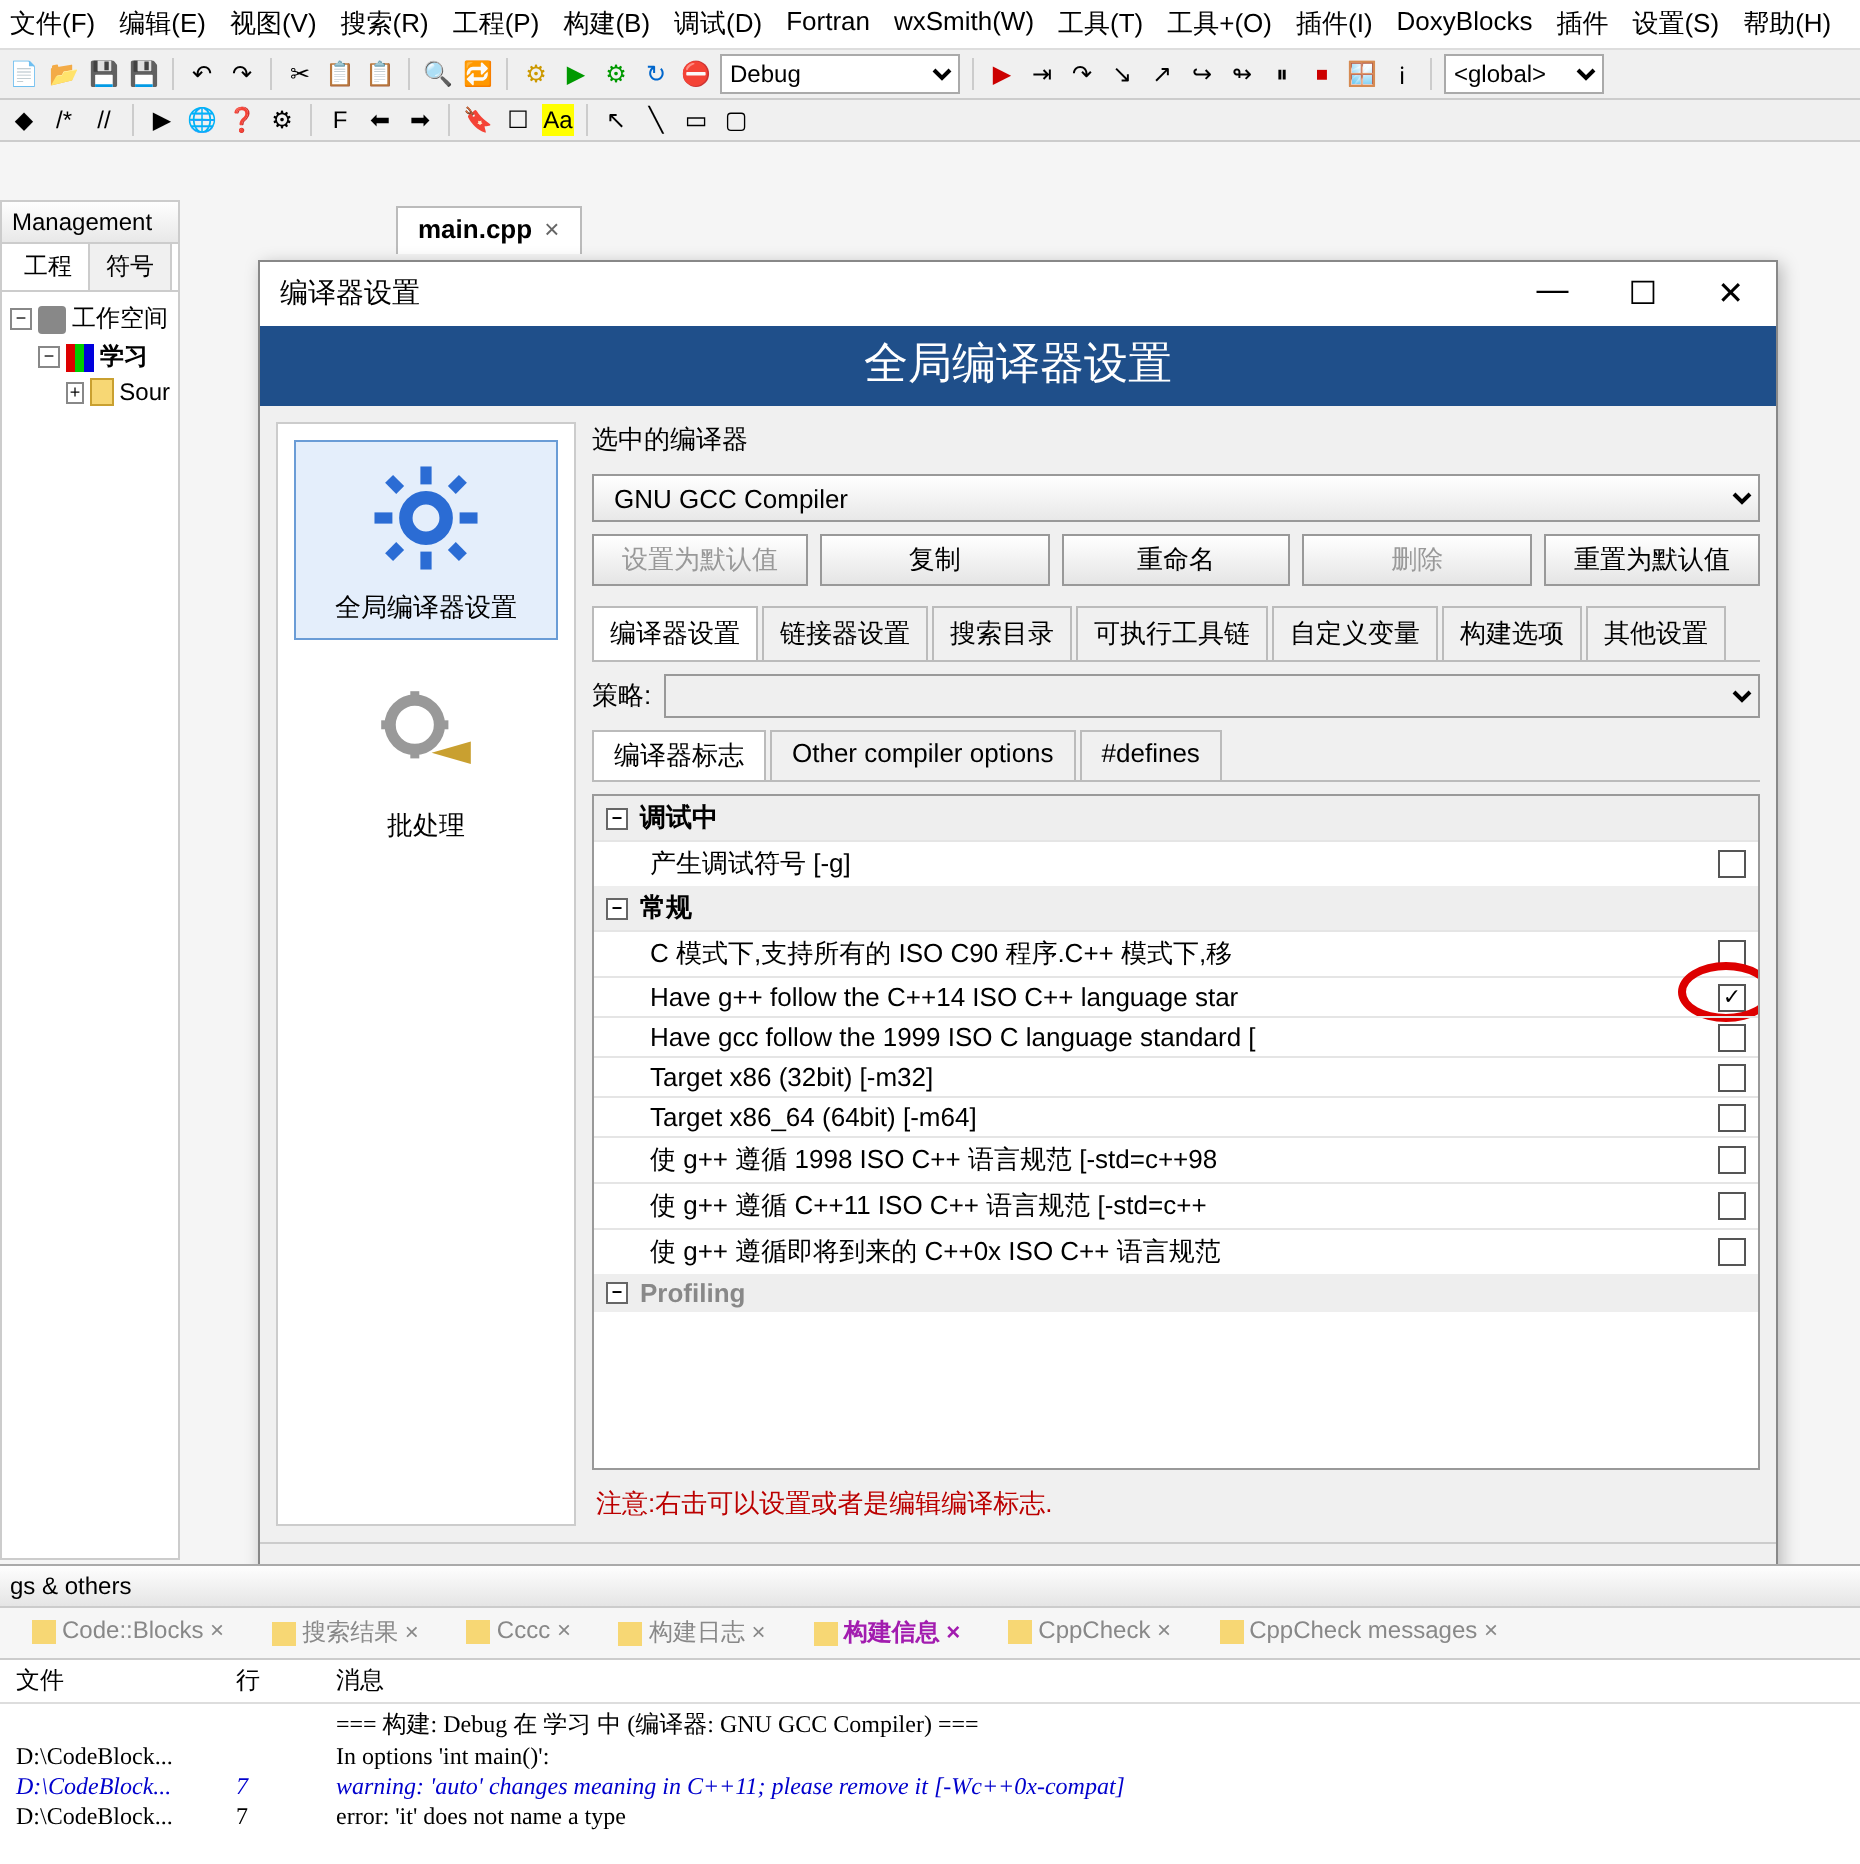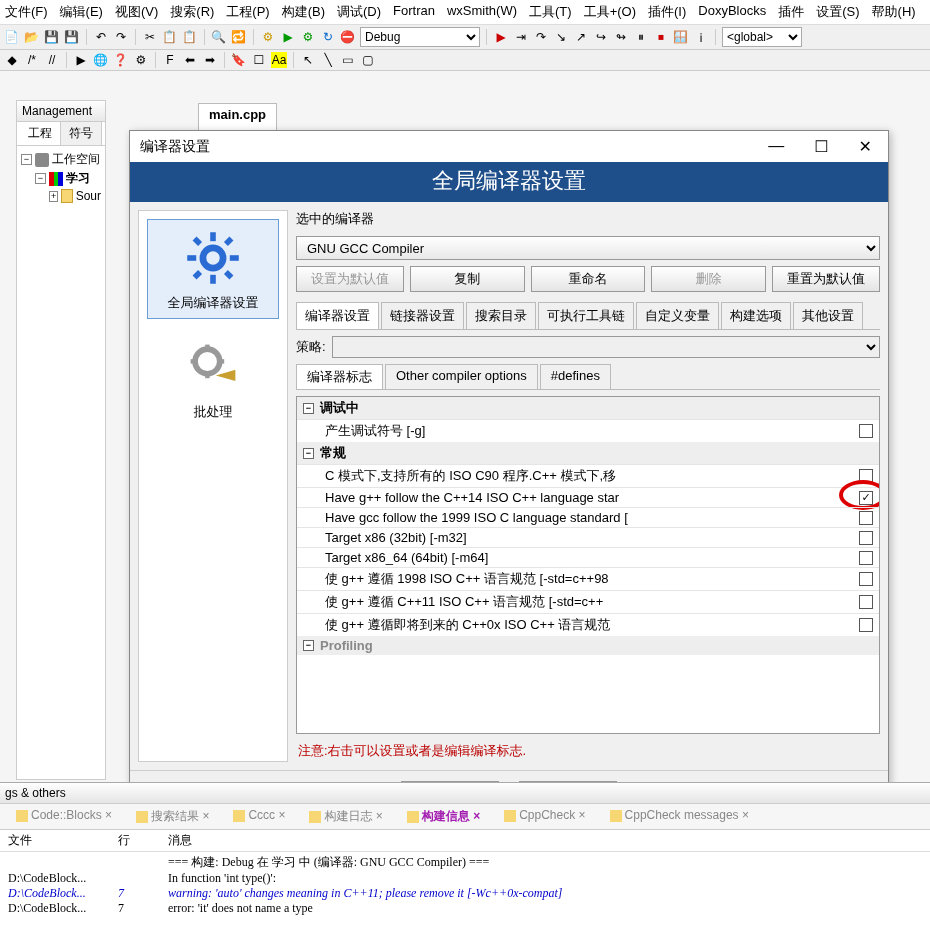--- a/index.html
+++ b/index.html
@@ -9,37 +9,37 @@
 .menubar { background: #fff; padding: 3px 5px; border-bottom: 1px solid #ddd; display: flex; flex-wrap: wrap; gap: 12px; }
 .menubar span { cursor: pointer; }
 
 
 .toolbar-row { background: #f0f0f0; padding: 2px 4px; border-bottom: 1px solid #ccc; display: flex; align-items: center; gap: 4px; flex-wrap: wrap; }
 .tb-icon { width: 16px; height: 16px; display: inline-flex; align-items: center; justify-content: center; font-size: 12px; cursor: pointer; }
 .tb-sep { width: 1px; height: 16px; background: #ccc; margin: 0 2px; }
 .tb-select { height: 20px; font-size: 12px; border: 1px solid #aaa; background: #fff; }
 
 
-.left-panel { position: absolute; left: 0; top: 100px; width: 90px; height: 680px; background: #fff; border: 1px solid #ccc; margin-left: 16px; }
+.left-panel { position: absolute; left: 0; top: 100px; width: 90px; height: 680px; background: #fff; border: 1px solid #ccc; }
 .panel-title { background: linear-gradient(#fefefe,#e8e8e8); border-bottom: 1px solid #ccc; padding: 3px 5px; font-size: 12px; }
 .panel-tabs { display: flex; border-bottom: 1px solid #ccc; justify-content: center; }
 .panel-tab { padding: 3px 8px; font-size: 12px; background: #f0f0f0; border-right: 1px solid #ccc; }
 .panel-tab.active { background: #fff; }
 .tree { padding: 4px; font-size: 12px; }
 .tree-row { display: flex; align-items: center; gap: 3px; padding: 1px 0; }
 .tree-indent { margin-left: 14px; }
 .tree-icon { width: 14px; height: 14px; display: inline-block; }
 .workspace-icon { background: #888; border-radius: 2px; }
 .study-icon { background: linear-gradient(90deg,#d00 33%,#0c0 33% 66%,#00d 66%); }
 .folder-icon { background: #f7d774; border: 1px solid #c9a030; }
 .expander { width: 11px; height: 11px; border: 1px solid #888; display: inline-flex; align-items: center; justify-content: center; font-size: 9px; line-height: 1; cursor: pointer; }
 
 
 .editor-area { position: absolute; left: 198px; top: 103px; }
-.editor-tab { display: inline-flex; align-items: center; gap: 6px; padding: 3px 10px 5px; background: #fff; border: 1px solid #bbb; border-bottom: none; font-size: 13px; font-weight: bold; flex-direction: column; }
+.editor-tab { display: inline-flex; align-items: center; gap: 6px; padding: 3px 10px 5px; background: #fff; border: 1px solid #bbb; border-bottom: none; font-size: 13px; font-weight: bold; }
 .editor-tab .close-x { font-weight: normal; color: #666; cursor: pointer; }
 
 
 .dialog { position: absolute; left: 86px; top: 130px; width: 760px; height: 680px; background: #f0f0f0; border: 1px solid #888; box-shadow: 2px 2px 8px rgba(0,0,0,0.25); margin-left: 43px; }
 .dlg-titlebar { display: flex; align-items: center; justify-content: space-between; padding: 6px 10px; background: #fff; }
 .dlg-title { font-size: 14px; }
 .winbtns { display: flex; gap: 18px; font-size: 16px; }
 .winbtns span { cursor: pointer; padding: 0 6px; }
 
 .dlg-banner { background: #1f4f8a; color: #fff; text-align: center; font-size: 22px; padding: 4px 0 6px; }
@@ -374,21 +374,21 @@
   </div>
   <div class="log-body">
     <div class="log-row">
         <div class="log-col-file"></div>
         <div class="log-col-line"></div>
         <div>=== 构建: Debug 在 学习 中 (编译器: GNU GCC Compiler) ===</div>
       </div>
     <div class="log-row">
         <div class="log-col-file">D:\CodeBlock...</div>
         <div class="log-col-line"></div>
-        <div>In function 'int type()':</div>
+        <div>In options 'int main()':</div>
       </div>
     <div class="log-row blue">
         <div class="log-col-file">D:\CodeBlock...</div>
         <div class="log-col-line">7</div>
         <div>warning: 'auto' changes meaning in C++11; please remove it [-Wc++0x-compat]</div>
       </div>
     <div class="log-row">
         <div class="log-col-file">D:\CodeBlock...</div>
         <div class="log-col-line">7</div>
         <div>error: 'it' does not name a type</div>

